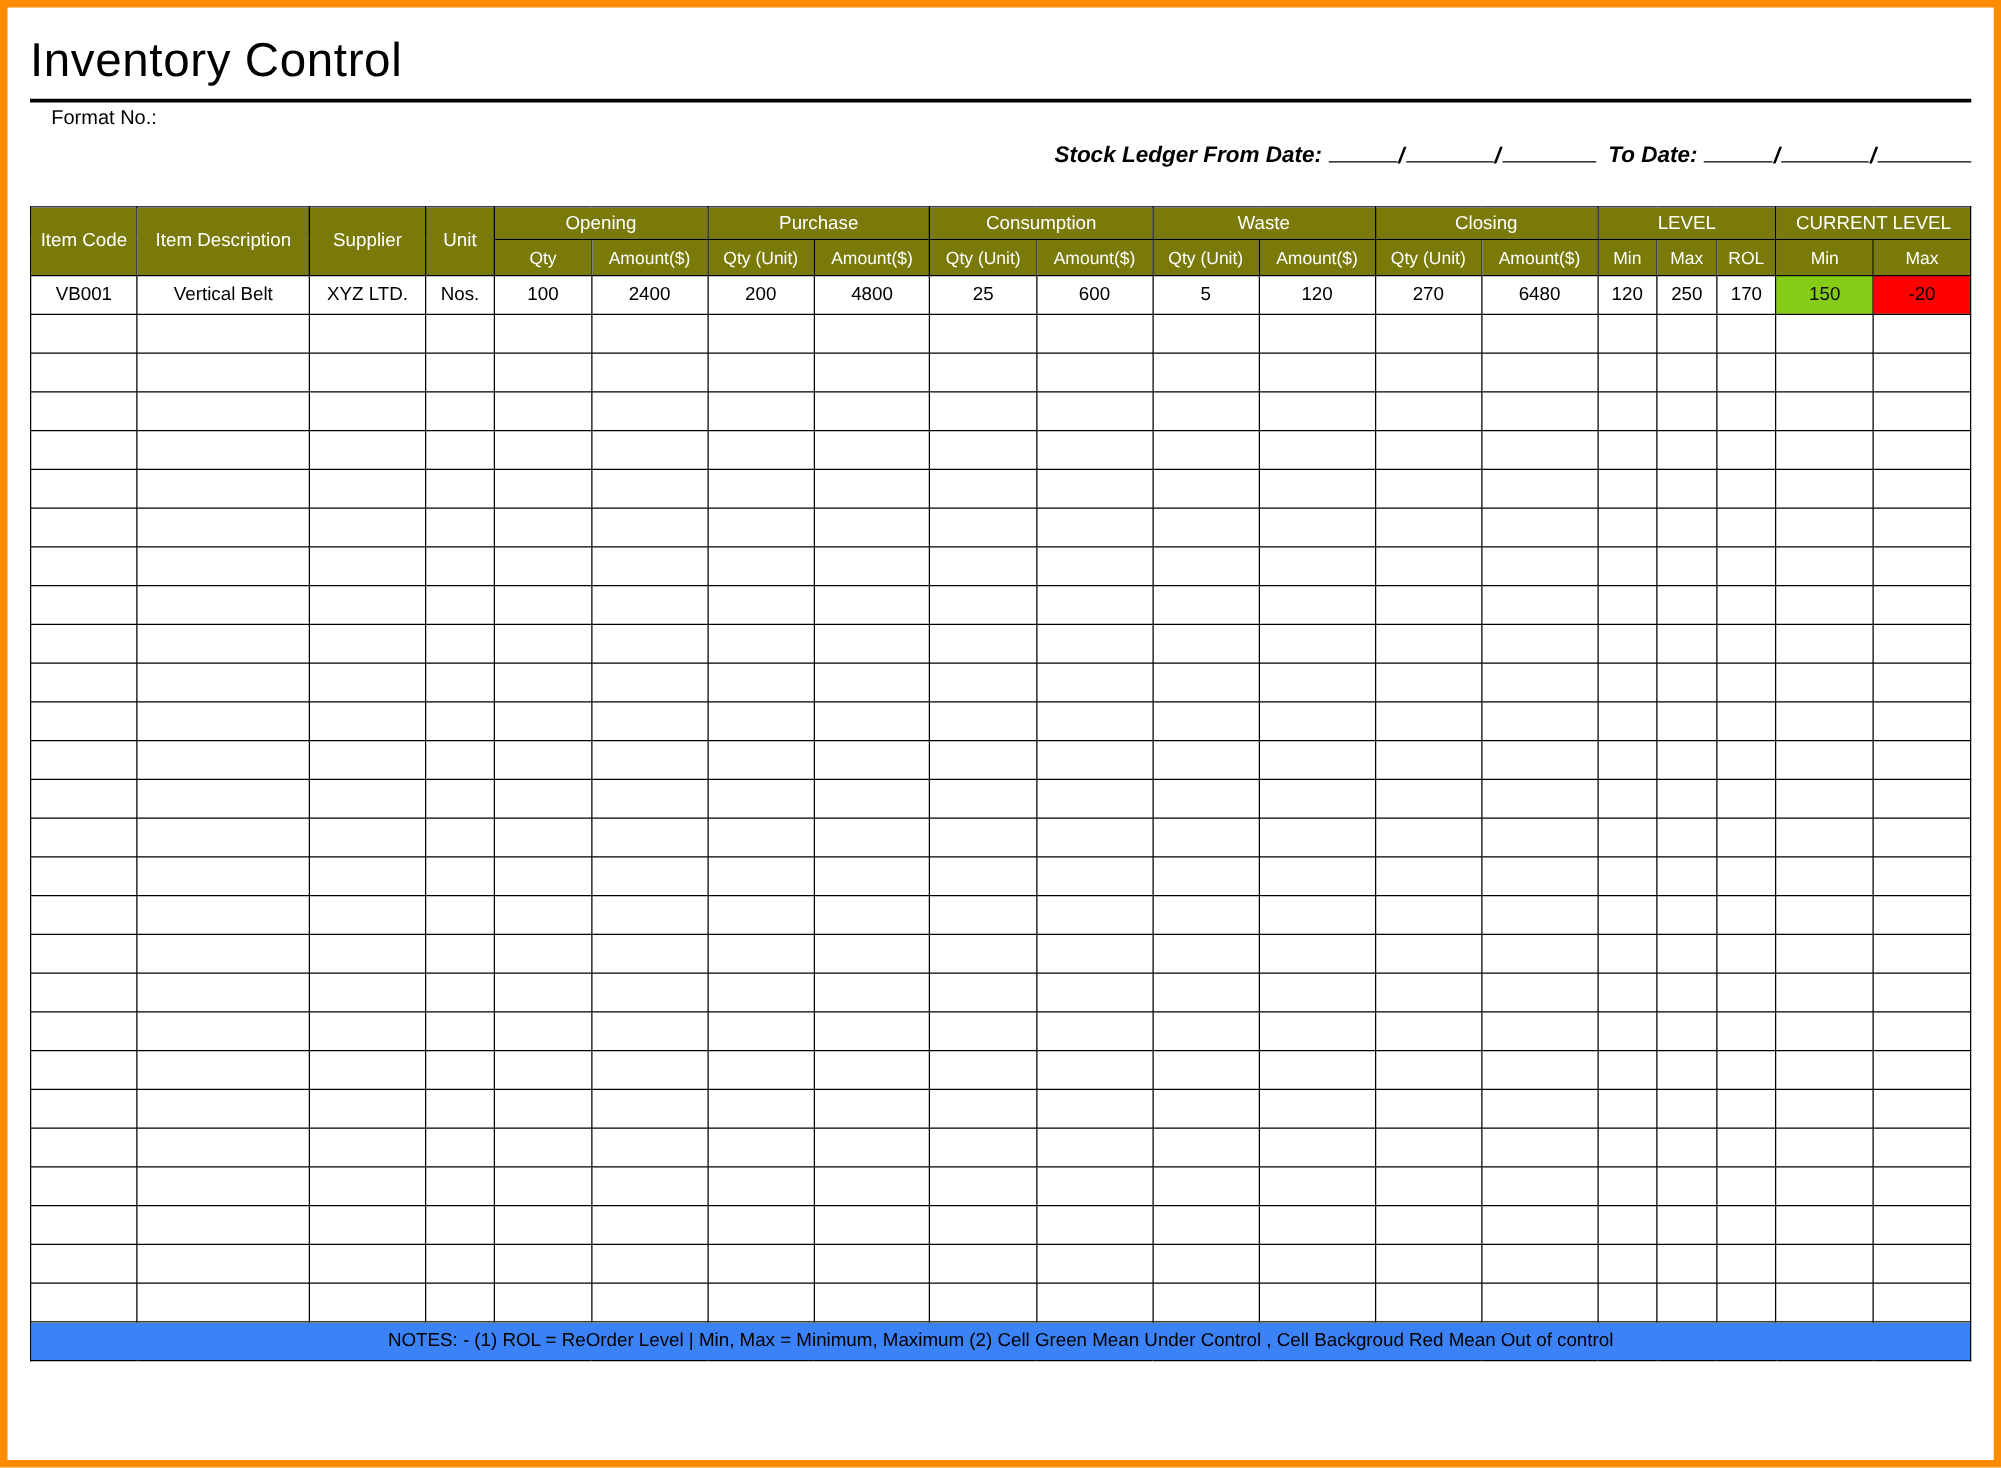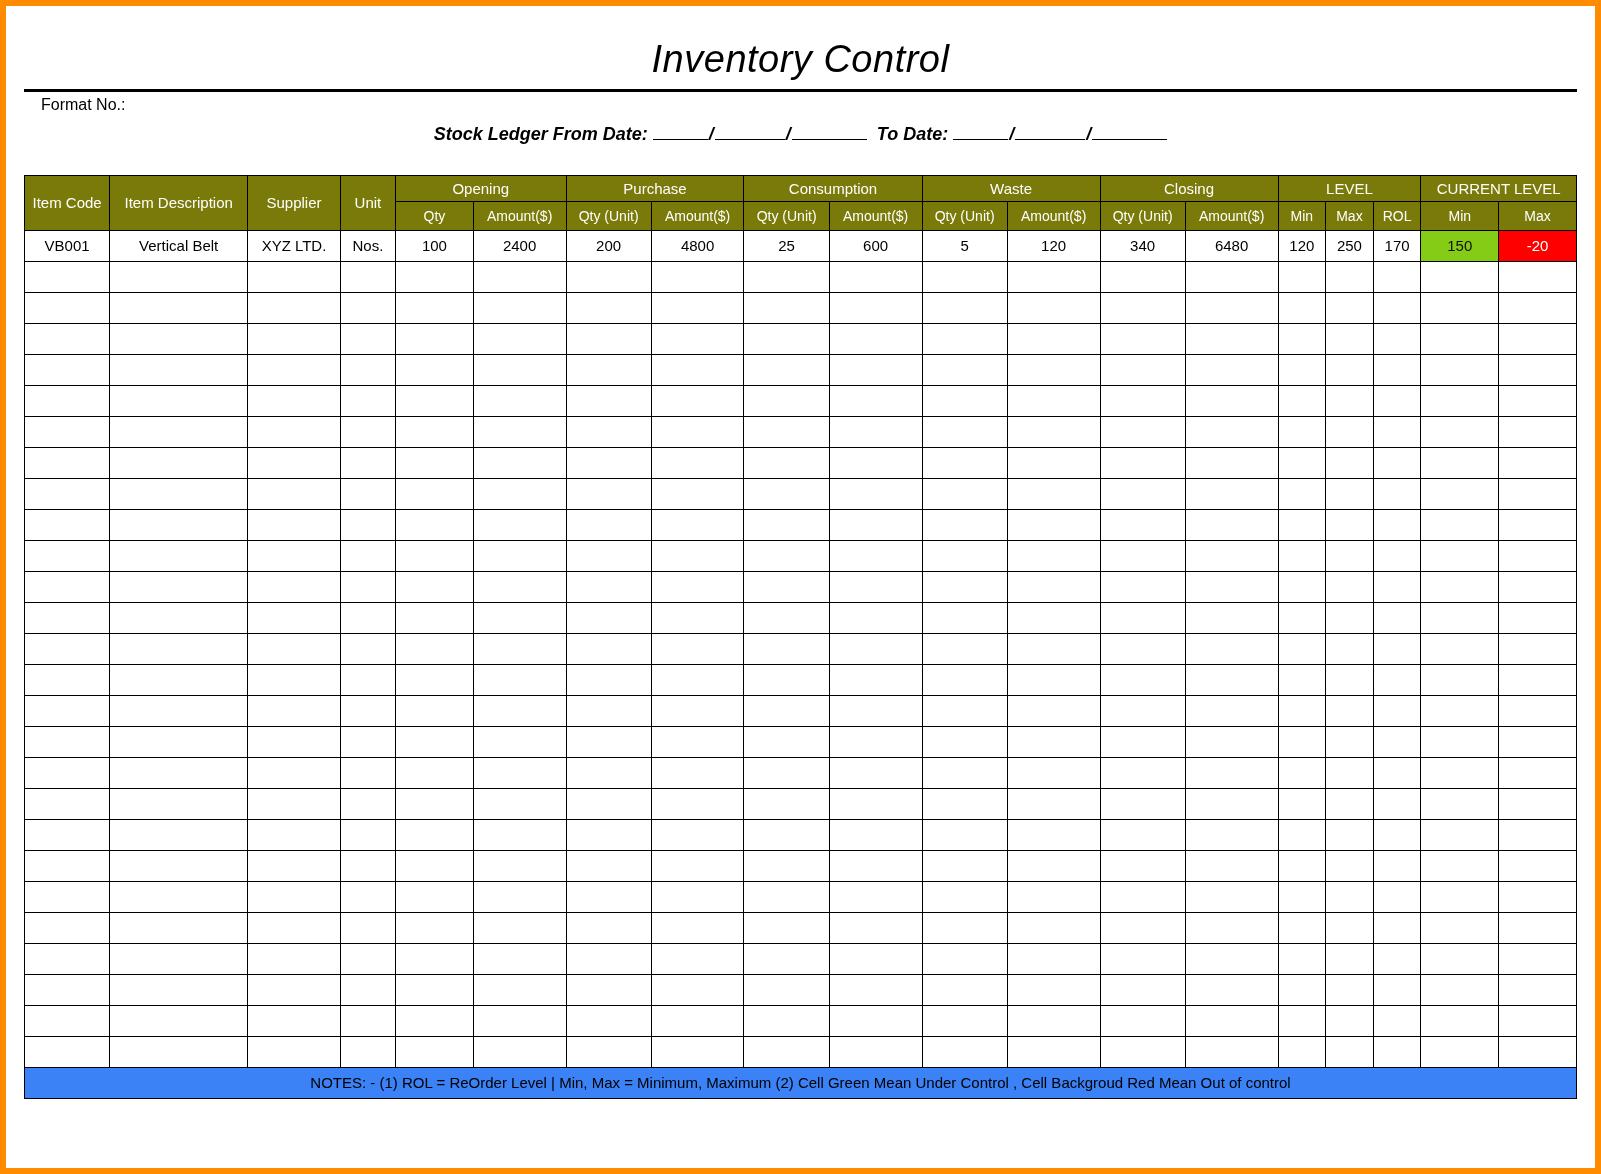--- a/index.html
+++ b/index.html
@@ -11,39 +11,38 @@
   }
   .frame {
     width: 1601px;
     height: 1174px;
     border: 6px solid #ff8c00;
     background: #fff;
     position: relative;
     padding: 20px 18px 18px 18px;
   }
   .title {
-    text-align: center;
+    text-align: left;
     font-size: 38px;
     font-weight: 500;
-    margin: 12px 0 8px 0;
+    margin: 2px 0 8px 0;
     letter-spacing: 0.5px;
     font-family: Arial, sans-serif;
-    font-style: italic;
   }
   .title-rule {
     border: none;
     border-top: 3px solid #000;
     margin: 0 0 4px 0;
   }
   .format-row {
     font-size: 16px;
     margin: 0 0 6px 17px;
   }
   .daterange {
-    text-align: center;
+    text-align: right;
     font-size: 18px;
     font-weight: bold;
     font-style: italic;
     margin: 4px 0 30px 0;
   }
   .blank {
     display: inline-block;
     border-bottom: 1.5px solid #000;
     height: 1.1em;
     vertical-align: baseline;
@@ -70,21 +69,21 @@
   table.ledger thead th {
     background: #7a7a0a;
     color: #fff;
     font-weight: normal;
     height: 24px;
   }
   table.ledger thead tr.top th { height: 26px; font-size:15px;}
   table.ledger thead tr.sub th { height: 29px; font-size:14px;}
   table.ledger tbody td { height: 31px; font-size:15px; }
   .bg-green { background: #84cc16; color: #111; }
-  .bg-red   { background: #ff0000; color: #ffffff; }
+  .bg-red   { background: #ff0000; color: #000000; }
   .notes-row td {
     background: #3b82f6;
     text-align: left;
     padding-left: 4px;
     font-size: 15px;
     height: 28px;
   }
 </style>
 </head>
 <body>
@@ -165,21 +164,21 @@
           <td>XYZ LTD.</td>
           <td>Nos.</td>
           <td>100</td>
           <td>2400</td>
           <td>200</td>
           <td>4800</td>
           <td>25</td>
           <td>600</td>
           <td>5</td>
           <td>120</td>
-          <td>340</td>
+          <td>270</td>
           <td>6480</td>
           <td>120</td>
           <td>250</td>
           <td>170</td>
           <td class="bg-green">150</td>
           <td class="bg-red">-20</td>
         </tr>
         <tr>
           <td></td>
           <td></td>

